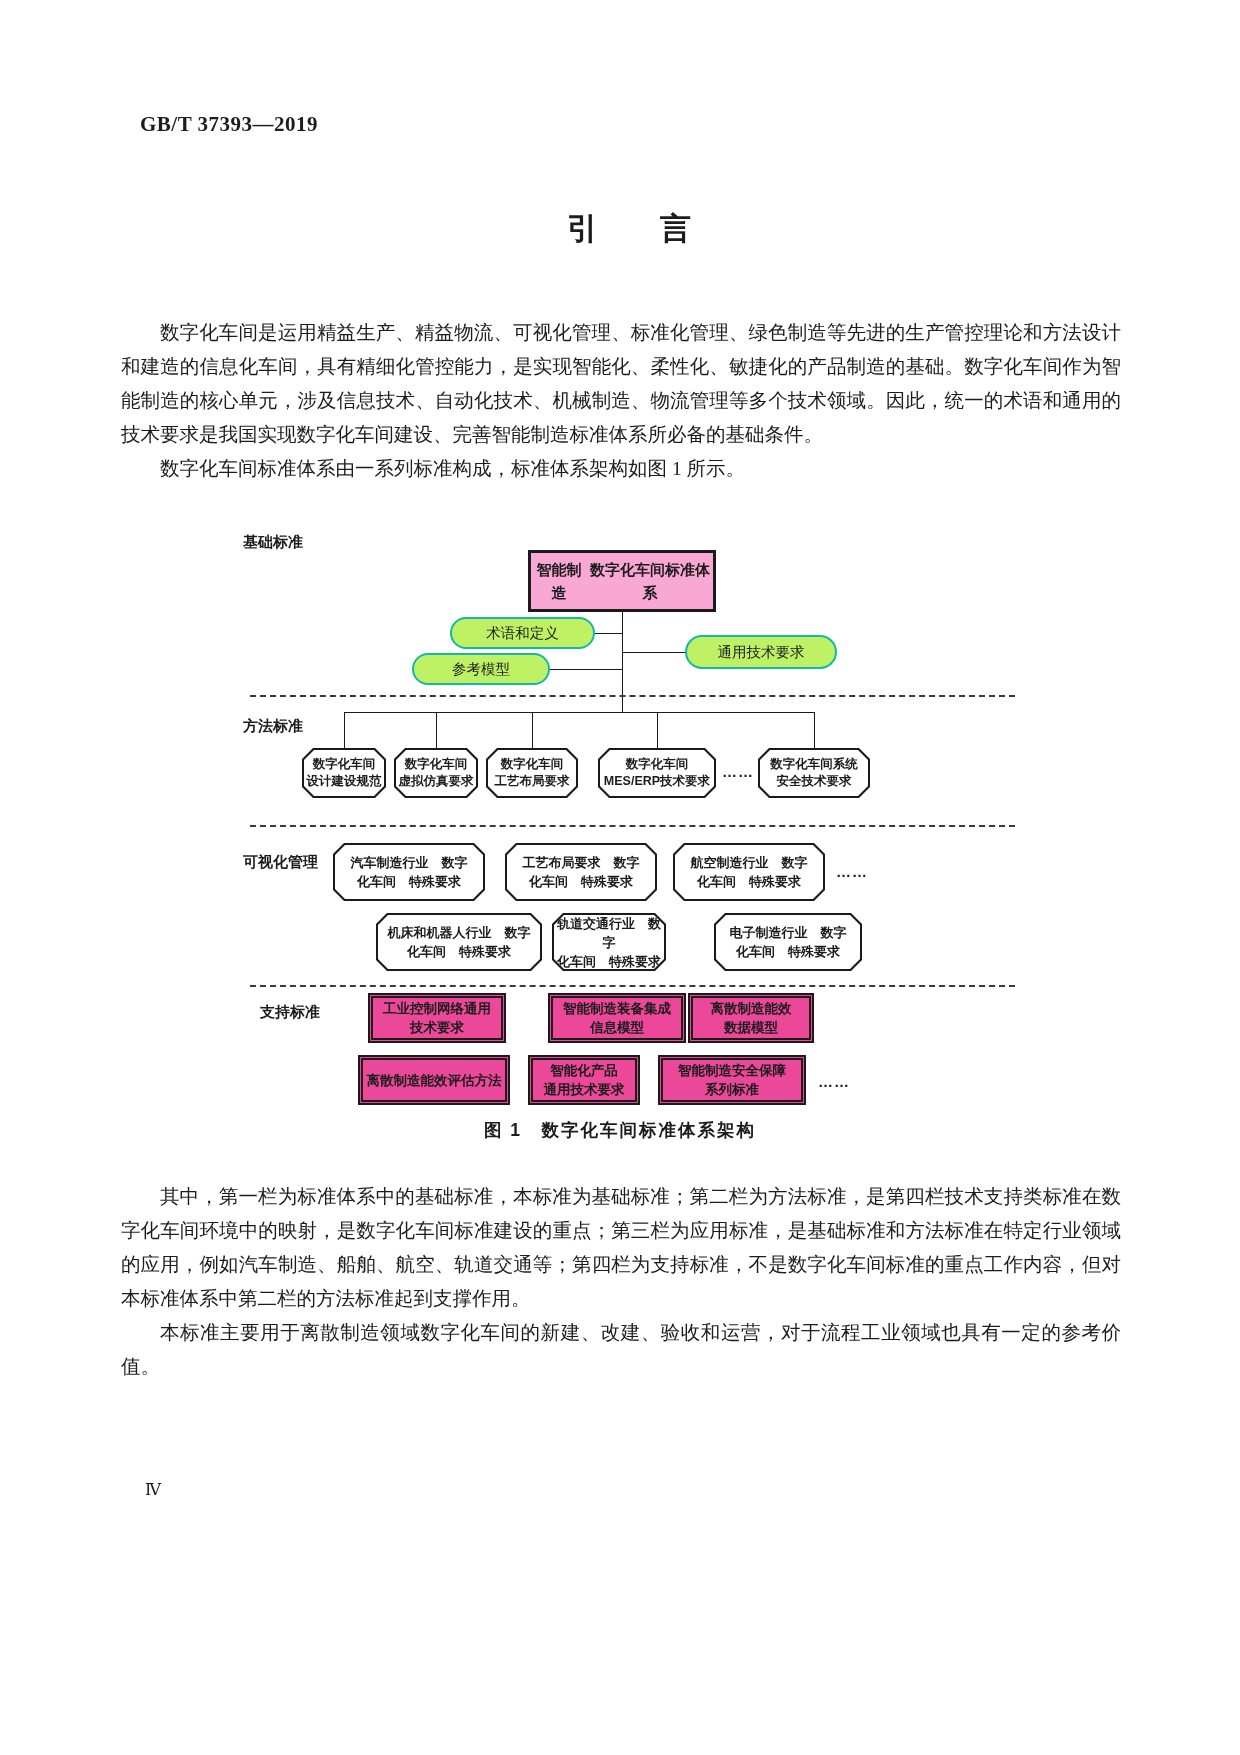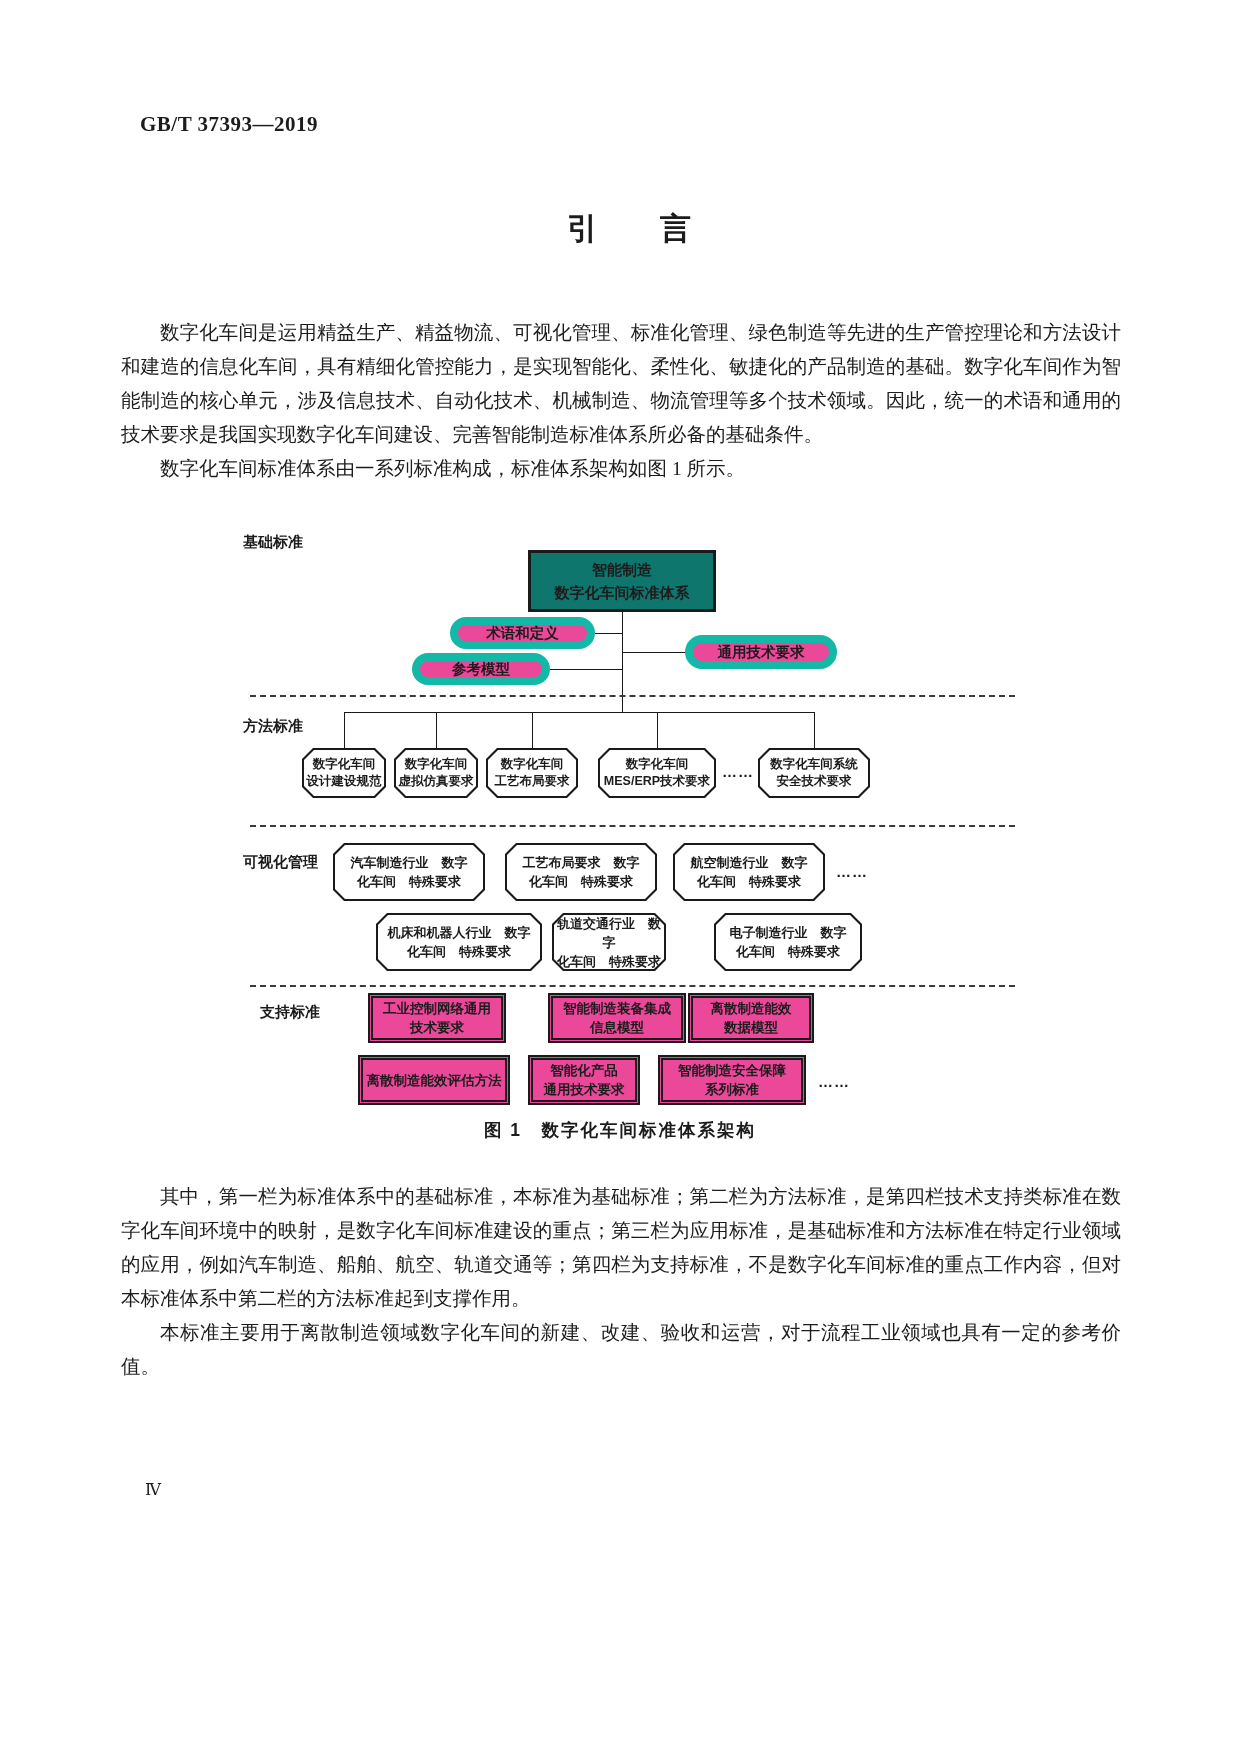--- a/index.html
+++ b/index.html
@@ -42,28 +42,28 @@
   }
 
   
   .diagram{position:absolute;left:0;top:495px;width:1240px;height:620px;
     font-family:"Liberation Sans","DejaVu Sans",sans-serif;}
   .diagram *{box-sizing:border-box;}
   .row-label{position:absolute;font-weight:bold;font-size:15px;white-space:nowrap;}
 
   .rootbox{
     position:absolute;left:528px;top:55px;width:188px;height:62px;
-    border:3px solid #1a1a1a;background:#0f766e;
-    display:flex;flex-direction:column;justify-content:center;align-items:center;
+    border:3px solid #1a1a1a;background:#f9a8d4;
+    display:flex;justify-content:center;align-items:center;
     font-weight:bold;font-size:15px;line-height:23px;text-align:center;z-index:3;
   }
   .pill{
-    position:absolute;border:8px solid #14b8a6;border-radius:17px;background:#ec4899;
+    position:absolute;border:2px solid #14b8a6;border-radius:17px;background:#bef264;
     display:flex;align-items:center;justify-content:center;
-    font-weight:bold;font-size:14.5px;z-index:3;white-space:nowrap;
+    font-weight:normal;font-size:14.5px;z-index:3;white-space:nowrap;
   }
   .oct{position:absolute;background:#1a1a1a;z-index:3;
     clip-path:polygon(11px 0,calc(100% - 11px) 0,100% 11px,100% calc(100% - 11px),calc(100% - 11px) 100%,11px 100%,0 calc(100% - 11px),0 11px);}
   .oct .in{
     position:absolute;inset:2px;background:#fff;
     clip-path:polygon(10px 0,calc(100% - 10px) 0,100% 10px,100% calc(100% - 10px),calc(100% - 10px) 100%,10px 100%,0 calc(100% - 10px),0 10px);
     display:flex;flex-direction:column;justify-content:center;align-items:center;
     text-align:center;font-weight:bold;
   }
   .oct-s .in{font-size:12.5px;line-height:17px;}

